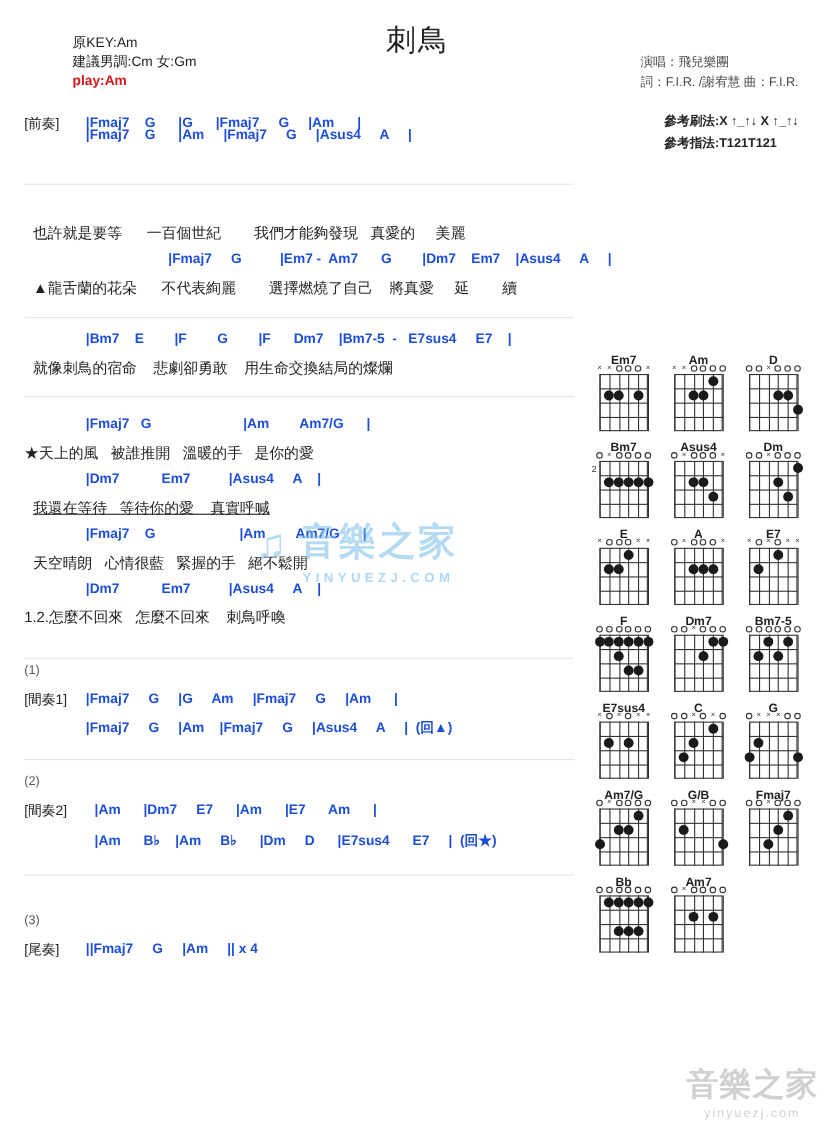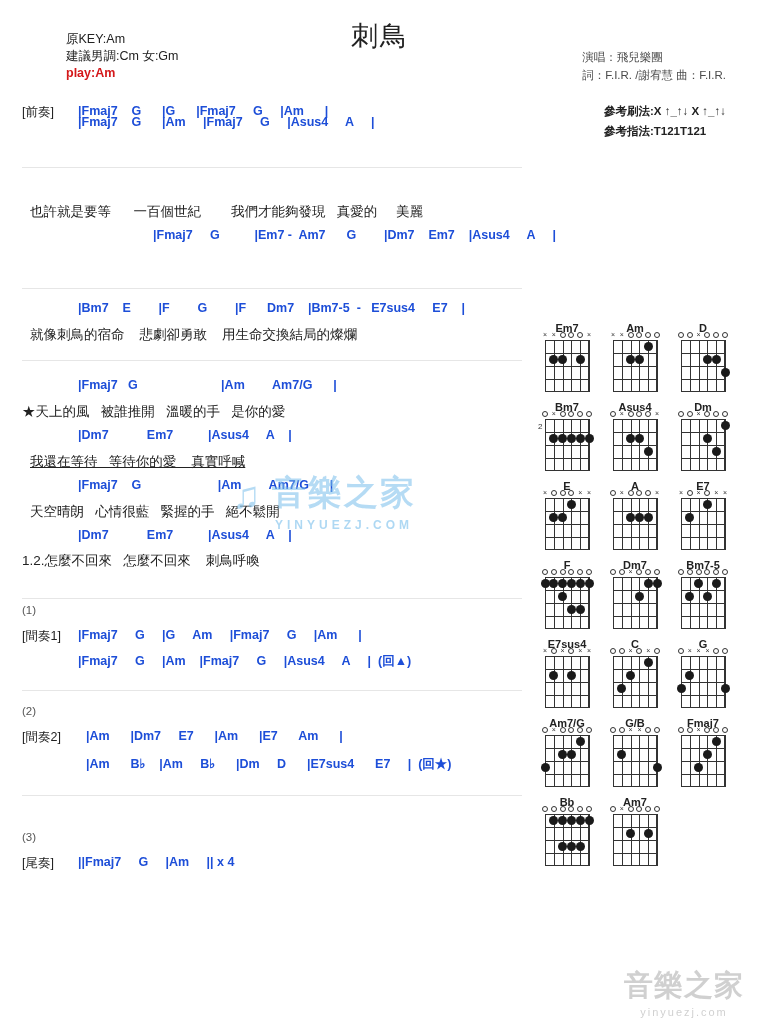--- a/index.html
+++ b/index.html
@@ -86,20 +86,21 @@
   </div>
 
   <div class="seclabel" style="left:22px; top:104px;">[前奏]</div>
   <div class="chordline" style="left:78px; top:104px;">|Fmaj7    G      |G      |Fmaj7     G     |Am      |</div>
   <div class="chordline" style="left:78px; top:115px;">|Fmaj7    G      |Am     |Fmaj7     G     |Asus4     A     |</div>
 
   <div class="sep" style="left:22px; top:167px; width:500px;"></div>
 
   <div class="lyricline" style="left:30px; top:203px;">也許就是要等      一百個世紀        我們才能夠發現   真愛的     美麗</div>
   <div class="chordline" style="left:112px; top:228px;margin-left:41px;">|Fmaj7     G          |Em7 -  Am7      G        |Dm7    Em7    |Asus4     A     |</div>
+  <div class="lyricline" style="left:30px; top:253px;">▲龍舌蘭的花朵      不代表絢麗        選擇燃燒了自己    將真愛     延        續</div>
 
   <div class="sep" style="left:22px; top:288px; width:500px;"></div>
 
   <div class="chordline" style="left:78px; top:301px;">|Bm7    E        |F        G        |F      Dm7    |Bm7-5  -   E7sus4     E7    |</div>
   <div class="lyricline" style="left:30px; top:326px;">就像刺鳥的宿命    悲劇卻勇敢    用生命交換結局的燦爛</div>
 
   <div class="sep" style="left:22px; top:360px; width:500px;"></div>
 
   <div class="chordline" style="left:78px; top:378px;">|Fmaj7   G                        |Am        Am7/G      |</div>
   <div class="lyricline" style="left:22px; top:403px;">★天上的風   被誰推開   溫暖的手   是你的愛</div>

